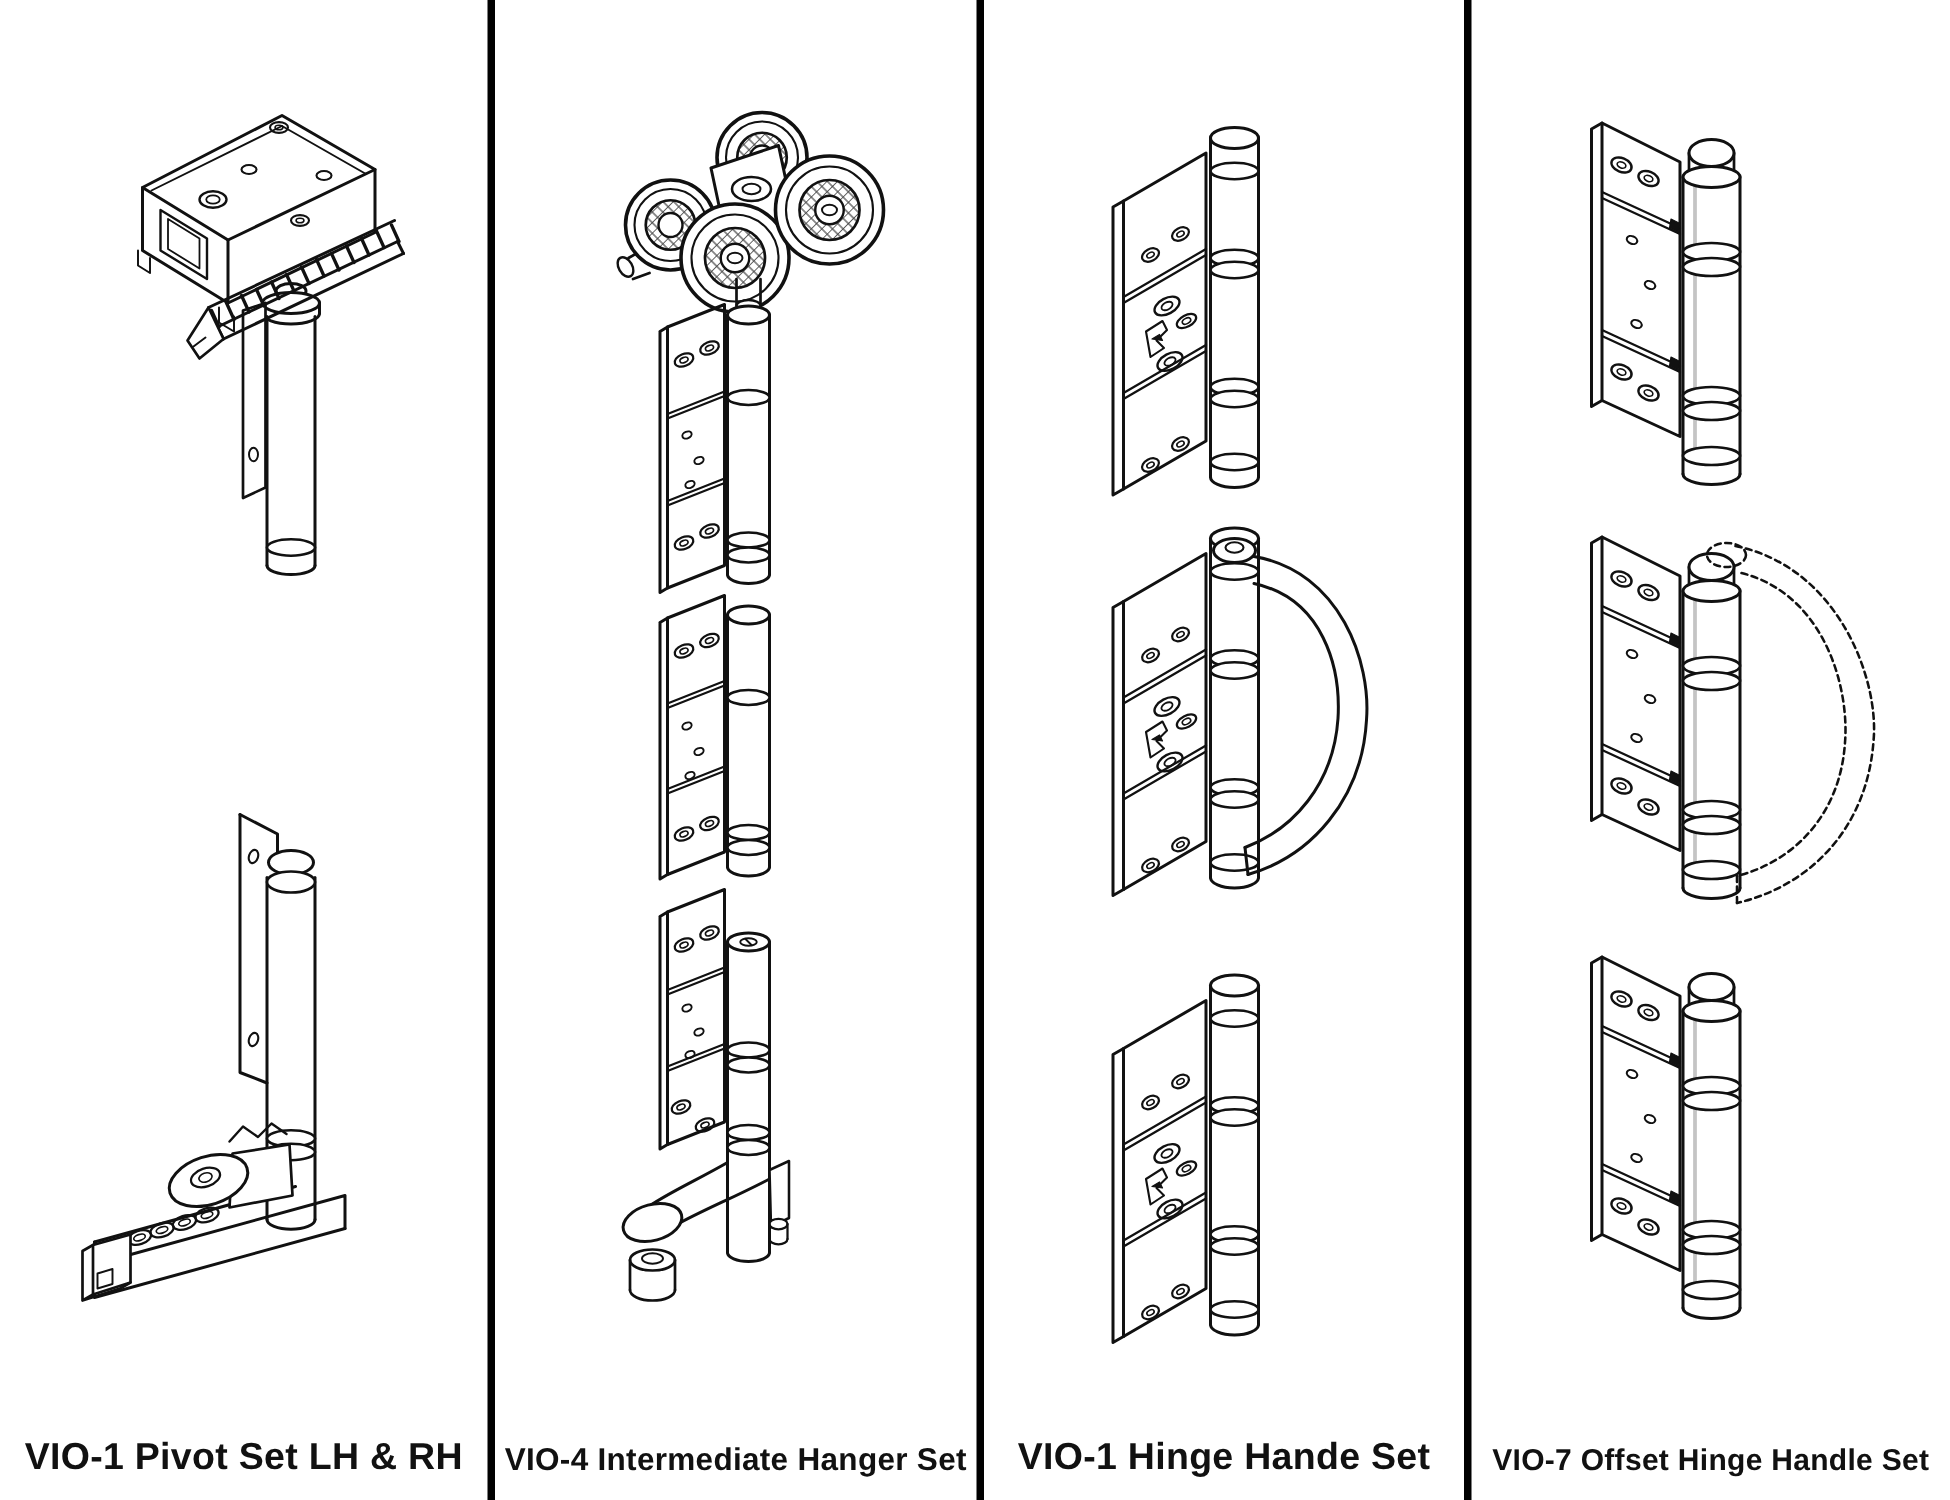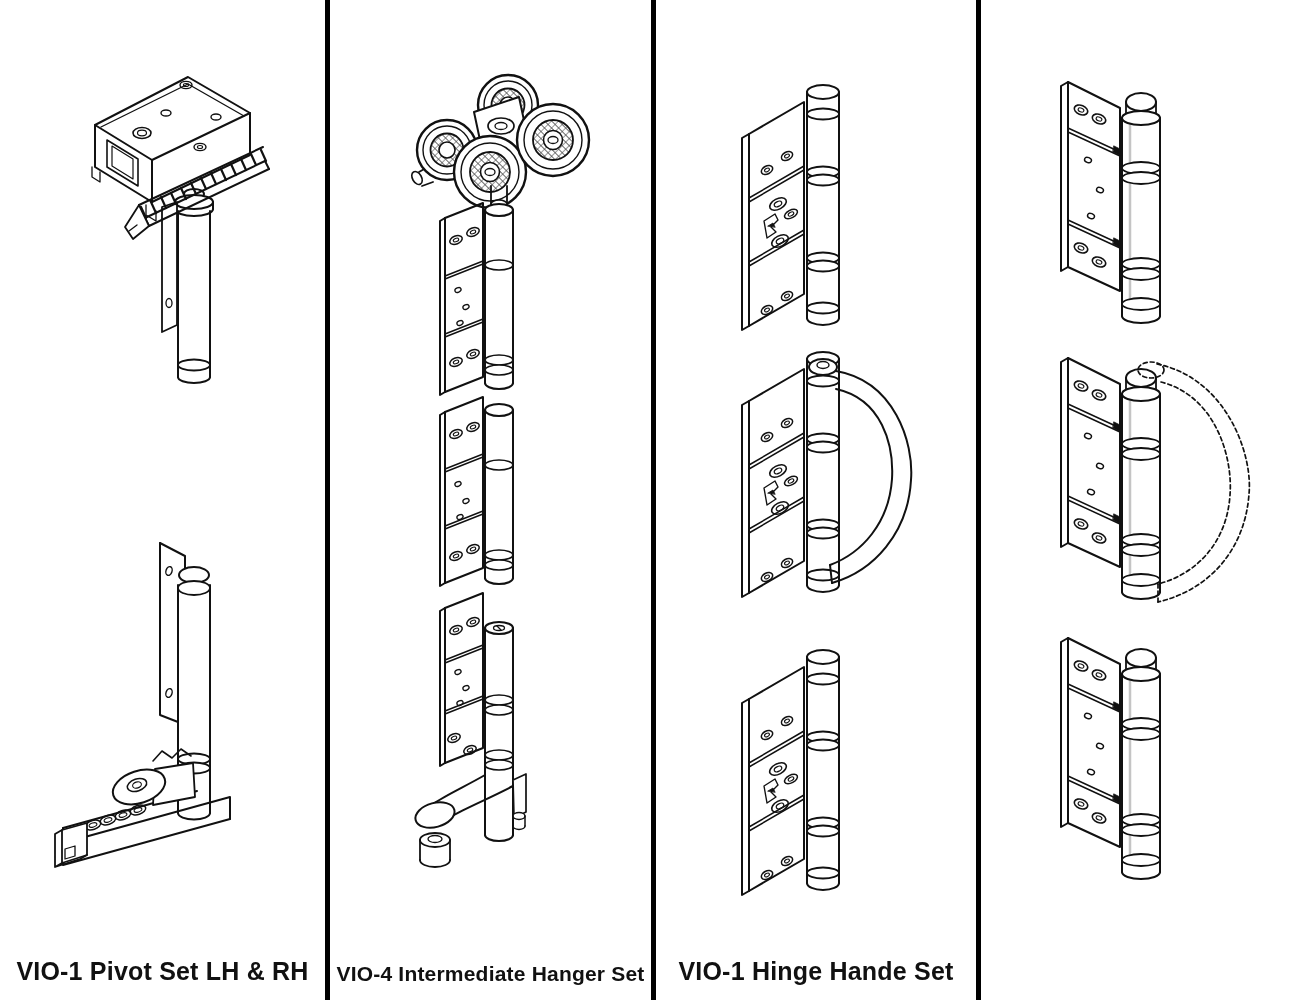--- a/index.html
+++ b/index.html
@@ -345,15 +345,16 @@
 
   <div id="col4" class="col" style="left:981px;width:319px">
     <svg width="317" height="840" viewBox="0 0 317 840" style="left:0;top:70px">
       <use href="#hinge7" x="80" y="6"></use>
       <g transform="translate(80,282)">
         <use href="#hinge7"></use>
         <use href="#handle7"></use>
       </g>
       <use href="#hinge7" x="80" y="562"></use>
     </svg>
+    <div class="col-label">VIO-7 Offset Hinge Handle Set</div>
   </div>
 
 </div>
 
 </body></html>

